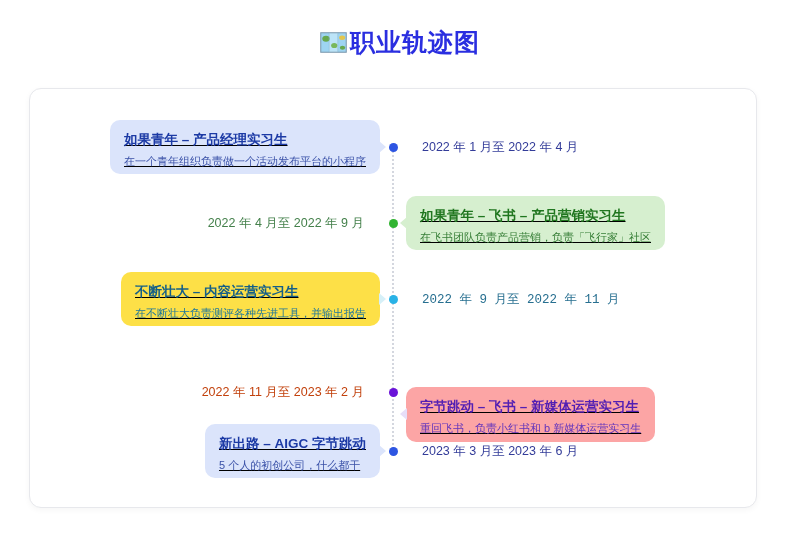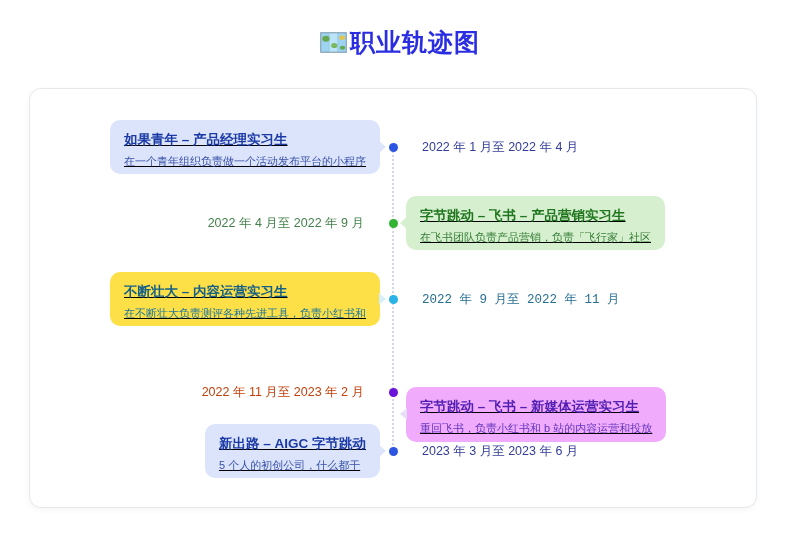--- a/index.html
+++ b/index.html
@@ -96,21 +96,21 @@
   [data-theme="green"]  .dot  { background: #32b432; }
   [data-theme="green"]  .date { color: #44804b; }
 
   [data-theme="cyan"]   .card { background: #fde047; }
   [data-theme="cyan"]   .card::after, [data-theme="cyan"] .card::before { border-left-color: #d6f0f8; border-right-color: #d6f0f8; }
   [data-theme="cyan"]   .card-title { color: #145f88; }
   [data-theme="cyan"]   .card-desc  { color: #21789b; }
   [data-theme="cyan"]   .dot  { background: #29b2e6; }
   [data-theme="cyan"]   .date { color: #276f90; font-family: Liberation Mono, monospace; }
 
-  [data-theme="purple"] .card { background: #f0abfc; margin-top: 44px; }
+  [data-theme="purple"] .card { background: #fca5a5; margin-top: 44px; }
   [data-theme="purple"] .card::after, [data-theme="purple"] .card::before { border-left-color: #e7def8; border-right-color: #e7def8; }
   [data-theme="purple"] .card-title { color: #531fb3; }
   [data-theme="purple"] .card-desc  { color: #6134bc; }
   [data-theme="purple"] .dot  { background: #6a13d8; }
   [data-theme="purple"] .date { color: #c2410c; }
 </style>
 </head>
 <body>
 
 <h1 class="page-title">
@@ -151,52 +151,52 @@
 
     <div class="row right" data-theme="green">
       <div class="zone zone-left">
         <span class="date">2022 年 4 月至 2022 年 9 月</span>
       </div>
       <div class="zone zone-mid">
           <span class="dot"></span>
         </div>
       <div class="zone zone-right">
         <div class="card">
-          <div class="card-title">字节跳动 – 飞书 – 产品营销实习生</div>
+          <div class="card-title">如果青年 – 飞书 – 产品营销实习生</div>
           <div class="card-desc">在飞书团队负责产品营销，负责「飞行家」社区</div>
         </div>
       </div>
     </div>
 
     <div class="row left" data-theme="cyan">
       <div class="zone zone-left">
         <div class="card">
           <div class="card-title">不断壮大 – 内容运营实习生</div>
-          <div class="card-desc">在不断壮大负责测评各种先进工具，负责小红书和</div>
+          <div class="card-desc">在不断壮大负责测评各种先进工具，并输出报告</div>
         </div>
       </div>
       <div class="zone zone-mid">
           <span class="dot"></span>
         </div>
       <div class="zone zone-right">
         <span class="date">2022 年 9 月至 2022 年 11 月</span>
       </div>
     </div>
 
     <div class="row right" data-theme="purple">
       <div class="zone zone-left">
         <span class="date">2022 年 11 月至 2023 年 2 月</span>
       </div>
       <div class="zone zone-mid">
           <span class="dot"></span>
         </div>
       <div class="zone zone-right">
         <div class="card">
           <div class="card-title">字节跳动 – 飞书 – 新媒体运营实习生</div>
-          <div class="card-desc">重回飞书，负责小红书和 b 站的内容运营和投放</div>
+          <div class="card-desc">重回飞书，负责小红书和 b 新媒体运营实习生</div>
         </div>
       </div>
     </div>
 
     <div class="row left" data-theme="blue">
       <div class="zone zone-left">
         <div class="card">
           <div class="card-title">新出路 – AIGC 字节跳动</div>
           <div class="card-desc">5 个人的初创公司，什么都干</div>
         </div>

